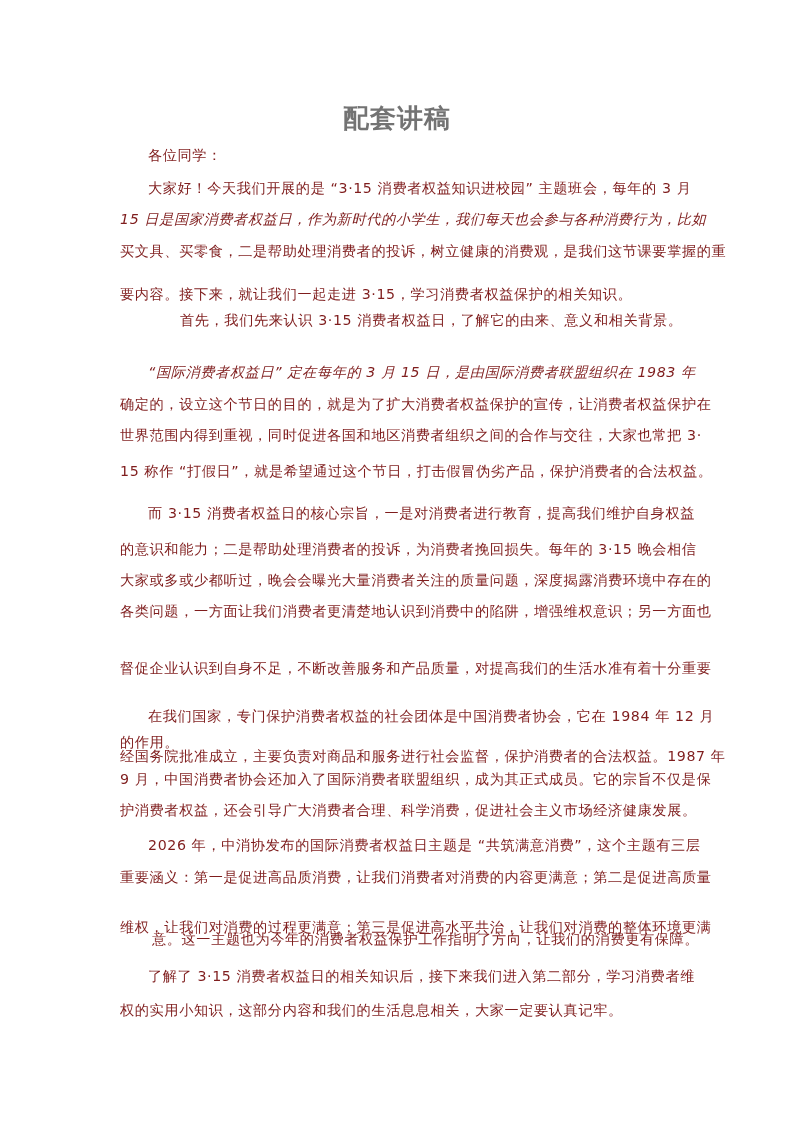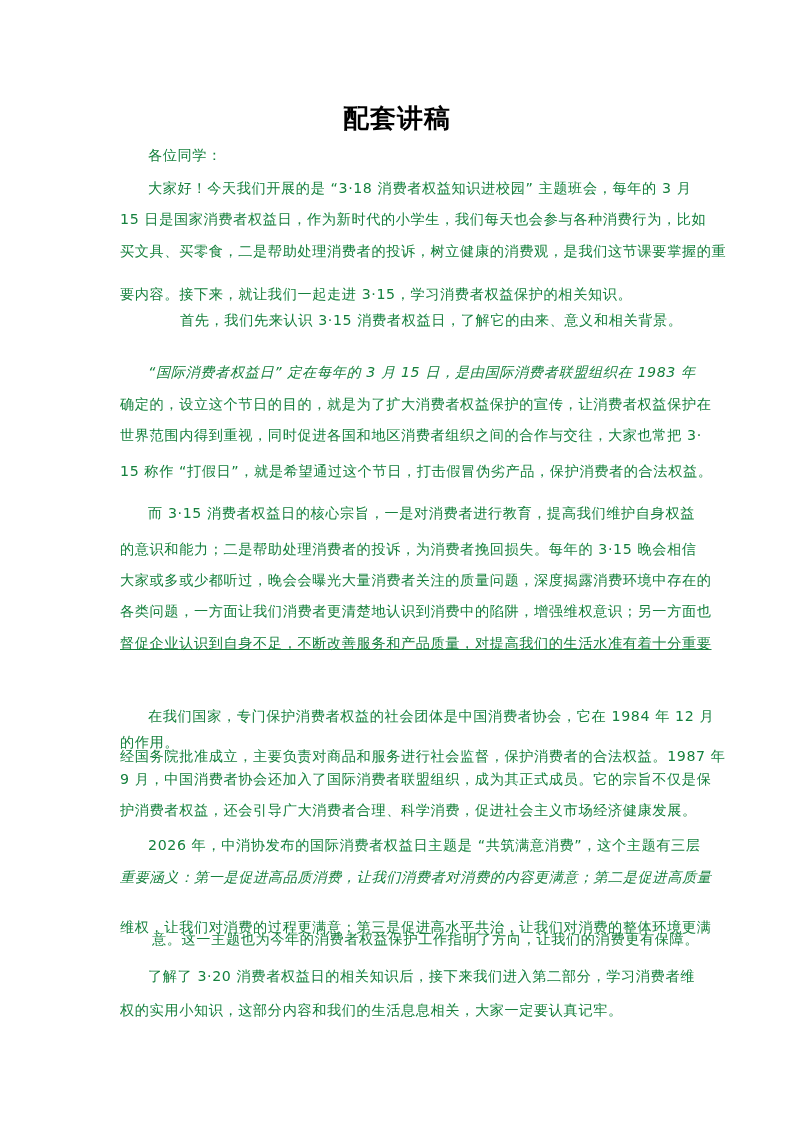--- a/index.html
+++ b/index.html
@@ -1,52 +1,52 @@
 <!DOCTYPE html>
 <html><head>
 <meta charset="utf-8">
 <style>
   html, body { margin: 0; padding: 0; background: #ffffff; }
   body { width: 794px; height: 1123px; position: relative; overflow: hidden;
          font-family: "DejaVu Sans", "Liberation Sans", sans-serif; color: #111; }
   .page { position: absolute; left: 0; top: 0; width: 794px; height: 1123px; background: #fff; }
   .title { position: absolute; left: 0; width: 794px; top: 101px; text-align: center;
-           font-size: 26px; font-weight: bold; letter-spacing: 1px; color: #000000;
+           font-size: 26px; font-weight: bold; letter-spacing: 1px; color: #737373;
            font-family: "DejaVu Serif", "Liberation Serif", serif; }
   .line { position: absolute; left: 120px; width: 566px; white-space: nowrap;
-          font-size: 14.2px; line-height: 20px; color: #15803d; letter-spacing: 0.6px; }
+          font-size: 14.2px; line-height: 20px; color: #7f1d1d; letter-spacing: 0.6px; }
   .line.indent { left: 148px; width: 538px; }
   .line.justify { text-align: justify; text-align-last: justify; }
 </style>
 </head>
 <body>
 
 <div class="page">
   <div class="title">配套讲稿</div>
   <div class="line indent" style="top:145px">各位同学：</div>
   <div id="body-lines">
-      <div class="line indent justify" style="top: 178px;">大家好！今天我们开展的是 “3·18 消费者权益知识进校园” 主题班会，每年的 3 月</div>
-      <div class="line justify" style="top: 209px;">15 日是国家消费者权益日，作为新时代的小学生，我们每天也会参与各种消费行为，比如</div>
+      <div class="line indent justify" style="top: 178px;">大家好！今天我们开展的是 “3·15 消费者权益知识进校园” 主题班会，每年的 3 月</div>
+      <div class="line justify" style="top: 209px; font-style: italic;">15 日是国家消费者权益日，作为新时代的小学生，我们每天也会参与各种消费行为，比如</div>
       <div class="line justify" style="top: 241px;">买文具、买零食，二是帮助处理消费者的投诉，树立健康的消费观，是我们这节课要掌握的重</div>
       <div class="line" style="top: 284px;">要内容。接下来，就让我们一起走进 3·15，学习消费者权益保护的相关知识。</div>
       <div class="line indent" style="top: 310px; margin-left: 32px;">首先，我们先来认识 3·15 消费者权益日，了解它的由来、意义和相关背景。</div>
       <div class="line indent justify" style="top: 362px; font-style: italic;">“国际消费者权益日” 定在每年的 3 月 15 日，是由国际消费者联盟组织在 1983 年</div>
       <div class="line justify" style="top: 394px;">确定的，设立这个节日的目的，就是为了扩大消费者权益保护的宣传，让消费者权益保护在</div>
       <div class="line justify" style="top: 425px;">世界范围内得到重视，同时促进各国和地区消费者组织之间的合作与交往，大家也常把 3·</div>
       <div class="line justify" style="top: 461px;">15 称作 “打假日”，就是希望通过这个节日，打击假冒伪劣产品，保护消费者的合法权益。</div>
       <div class="line indent justify" style="top: 503px;">而 3·15 消费者权益日的核心宗旨，一是对消费者进行教育，提高我们维护自身权益</div>
       <div class="line justify" style="top: 539px;">的意识和能力；二是帮助处理消费者的投诉，为消费者挽回损失。每年的 3·15 晚会相信</div>
       <div class="line justify" style="top: 570px;">大家或多或少都听过，晚会会曝光大量消费者关注的质量问题，深度揭露消费环境中存在的</div>
       <div class="line justify" style="top: 601px;">各类问题，一方面让我们消费者更清楚地认识到消费中的陷阱，增强维权意识；另一方面也</div>
-      <div class="line justify" style="top: 633px; text-decoration: underline;">督促企业认识到自身不足，不断改善服务和产品质量，对提高我们的生活水准有着十分重要</div>
+      <div class="line justify" style="top: 658px;">督促企业认识到自身不足，不断改善服务和产品质量，对提高我们的生活水准有着十分重要</div>
       <div class="line" style="top: 694px; margin-top: 38px;">的作用。</div>
       <div class="line indent justify" style="top: 706px;">在我们国家，专门保护消费者权益的社会团体是中国消费者协会，它在 1984 年 12 月</div>
       <div class="line justify" style="top: 738px; margin-top: 8px;">经国务院批准成立，主要负责对商品和服务进行社会监督，保护消费者的合法权益。1987 年</div>
       <div class="line justify" style="top: 769px;">9 月，中国消费者协会还加入了国际消费者联盟组织，成为其正式成员。它的宗旨不仅是保</div>
       <div class="line" style="top: 800px;">护消费者权益，还会引导广大消费者合理、科学消费，促进社会主义市场经济健康发展。</div>
       <div class="line indent justify" style="top: 835px;">2026 年，中消协发布的国际消费者权益日主题是 “共筑满意消费”，这个主题有三层</div>
-      <div class="line justify" style="top: 867px; font-style: italic;">重要涵义：第一是促进高品质消费，让我们消费者对消费的内容更满意；第二是促进高质量</div>
+      <div class="line justify" style="top: 867px;">重要涵义：第一是促进高品质消费，让我们消费者对消费的内容更满意；第二是促进高质量</div>
       <div class="line justify" style="top: 898px; margin-top: 19px;">维权，让我们对消费的过程更满意；第三是促进高水平共治，让我们对消费的整体环境更满</div>
       <div class="line" style="top: 929px; margin-left: 32px;">意。这一主题也为今年的消费者权益保护工作指明了方向，让我们的消费更有保障。</div>
-      <div class="line indent justify" style="top: 966px;">了解了 3·20 消费者权益日的相关知识后，接下来我们进入第二部分，学习消费者维</div>
+      <div class="line indent justify" style="top: 966px;">了解了 3·15 消费者权益日的相关知识后，接下来我们进入第二部分，学习消费者维</div>
       <div class="line" style="top: 1000px;">权的实用小知识，这部分内容和我们的生活息息相关，大家一定要认真记牢。</div>
     </div>
 </div>
 
 </body></html>

